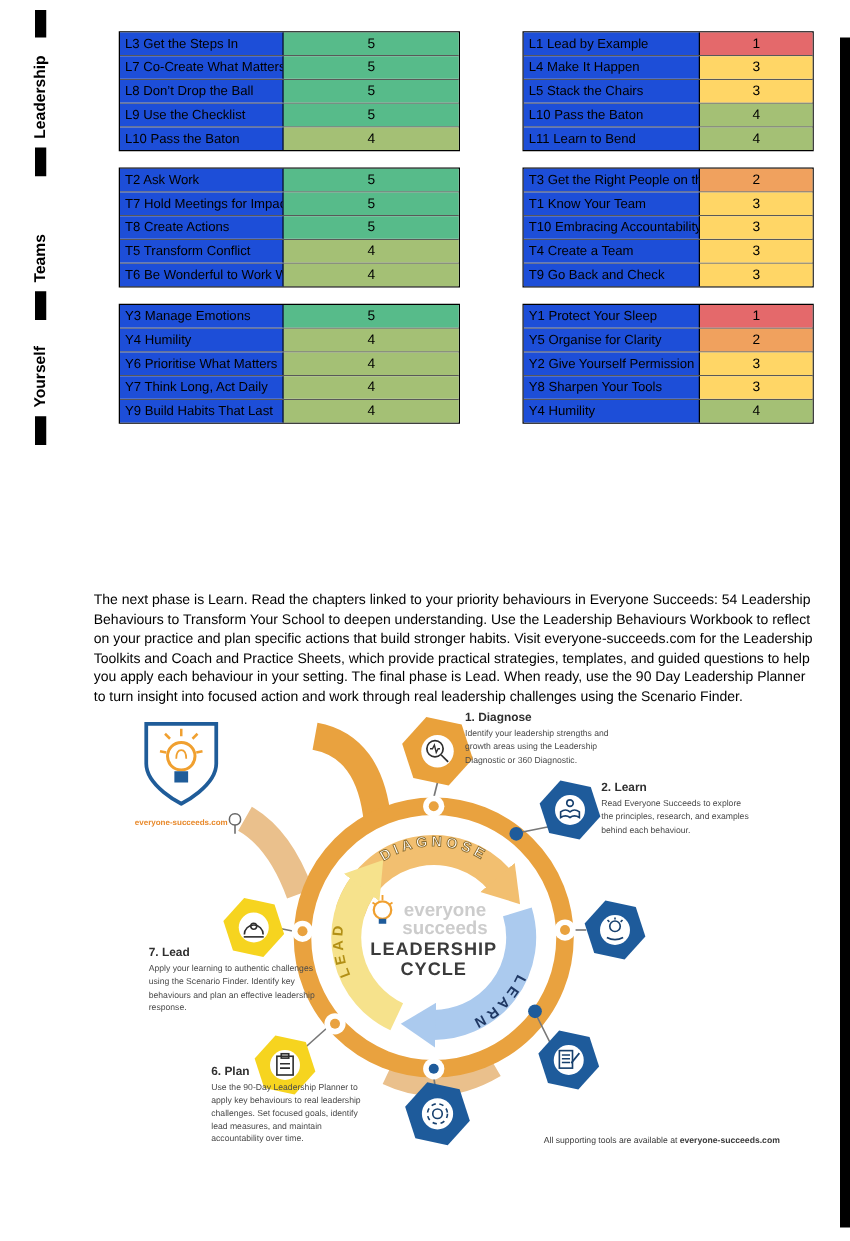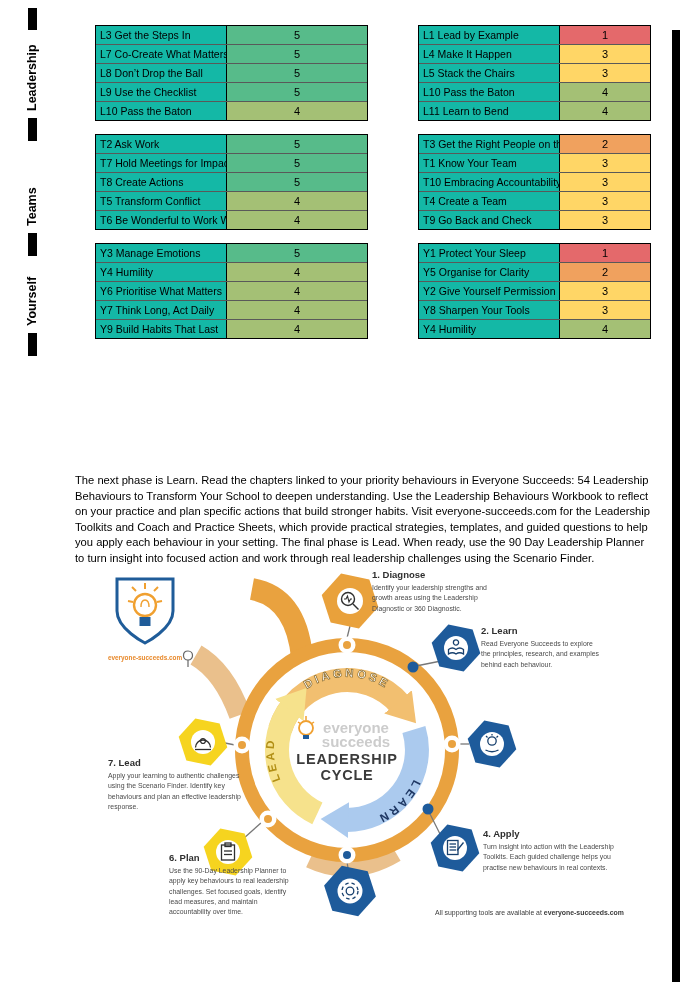--- a/index.html
+++ b/index.html
@@ -13,21 +13,21 @@
   .vlabel{position:absolute;display:flex;align-items:center;gap:7px;
           transform:rotate(-90deg);font-weight:bold;font-size:12.5px;
           white-space:nowrap;height:16px;}
   .vlabel .vbar{width:23px;height:9px;background:#000;flex:0 0 auto;}
 
   
   .tbl{position:absolute;border:1.5px solid #000;background:#fff;}
   .trow{display:flex;height:18px;border-top:1px solid #595959;}
   .trow:first-child{border-top:none;}
   .tname{display:flex;align-items:center;padding-left:4px;font-size:10.5px;
-         white-space:nowrap;overflow:hidden;border-right:1.5px solid #000;background:#14b8a6;}
+         white-space:nowrap;overflow:hidden;border-right:1.5px solid #000;background:#1d4ed8;}
   .tscore{display:flex;align-items:center;justify-content:center;font-size:11px;}
   .tbl-left .tname{width:126px;}  .tbl-left .tscore{width:140px;}
   .tbl-right .tname{width:136px;} .tbl-right .tscore{width:90px;}
 
   
   .para{position:absolute;left:75px;width:578px;font-size:11.2px;line-height:15.6px;}
 
   
   .diagram{position:absolute;left:0;top:563px;width:680px;height:430px;}
   .diagram svg{position:absolute;left:0;top:0;}
@@ -368,29 +368,25 @@
     </svg>
 
     <div class="step step1" style="left:372px;top:6px;width:125px;">
       <div class="step-title">1. Diagnose</div>
       <div class="step-desc">Identify your leadership strengths and growth areas using the Leadership Diagnostic or 360 Diagnostic.</div>
     </div>
     <div class="step step2" style="left:481px;top:62px;width:122px;">
       <div class="step-title">2. Learn</div>
       <div class="step-desc">Read Everyone Succeeds to explore the principles, research, and examples behind each behaviour.</div>
     </div>
-    <div class="step step4" style="left:483px;top:265px;width:145px;">
-      <div class="step-title">4. Apply</div>
-      <div class="step-desc">Turn insight into action with the Leadership Toolkits. Each guided challenge helps you practise new behaviours in real contexts.</div>
-    </div>
     <div class="step step6" style="left:169px;top:289px;width:125px;">
       <div class="step-title">6. Plan</div>
       <div class="step-desc">Use the 90-Day Leadership Planner to apply key behaviours to real leadership challenges. Set focused goals, identify lead measures, and maintain accountability over time.</div>
     </div>
-    <div class="step step7" style="left:108px;top:194px;width:133px;">
+    <div class="step step7" style="left:119px;top:194px;width:133px;">
       <div class="step-title">7. Lead</div>
       <div class="step-desc">Apply your learning to authentic challenges using the Scenario Finder. Identify key behaviours and plan an effective leadership response.</div>
     </div>
 
     <div class="diag-footer" style="left:435px;top:346px;">
       <span>All supporting tools are available at </span><b>everyone-succeeds.com</b>
     </div>
   </div>
 
 </div>

